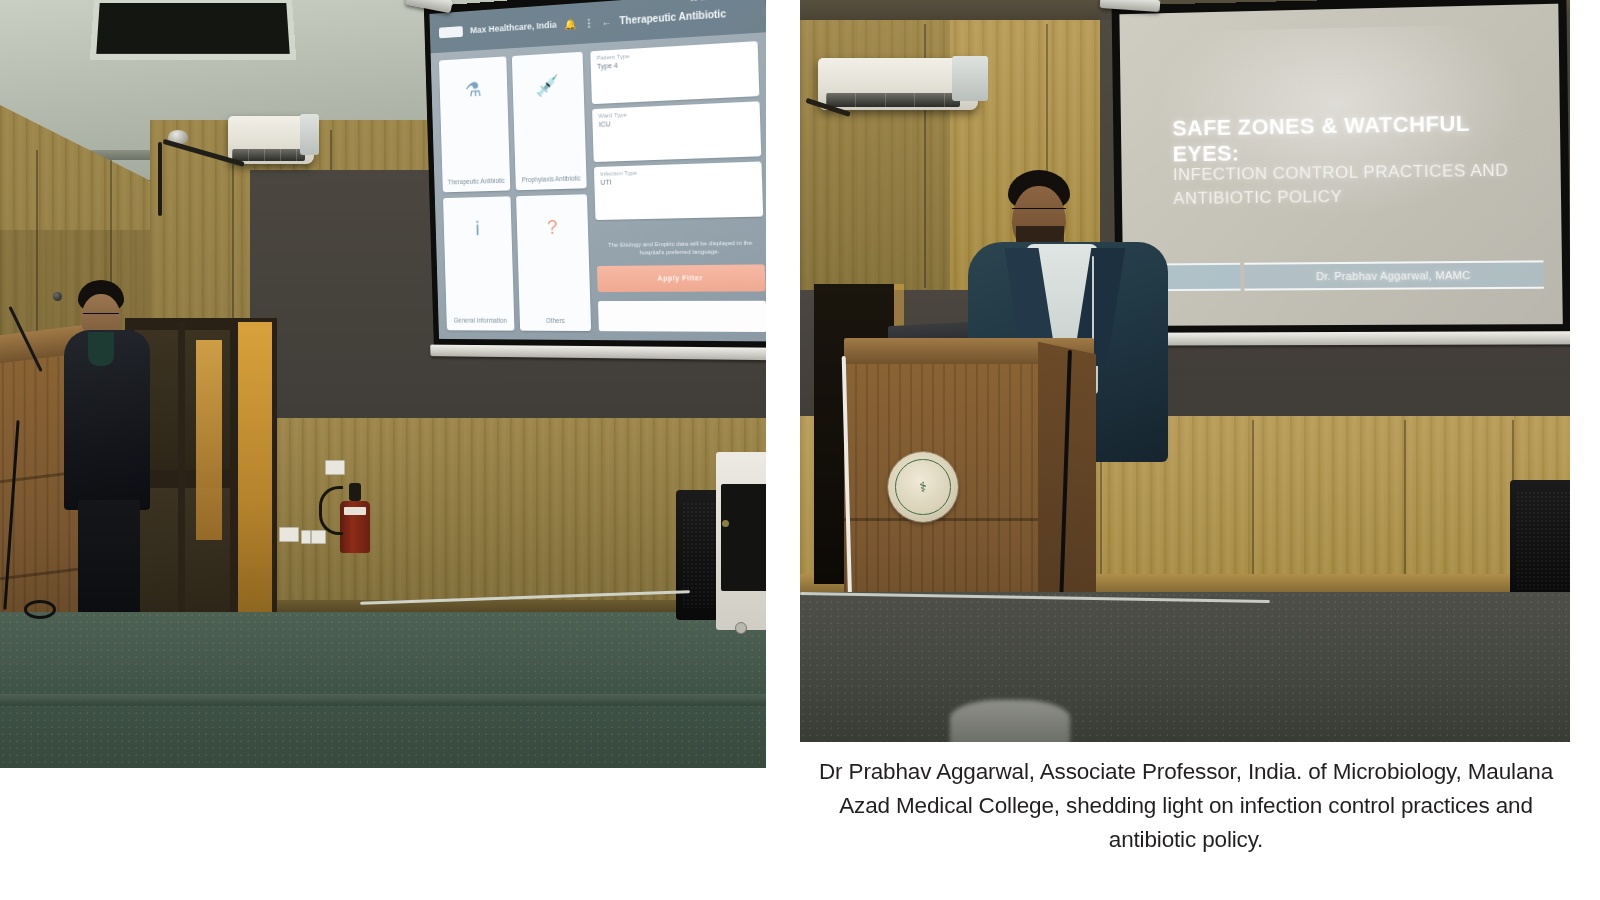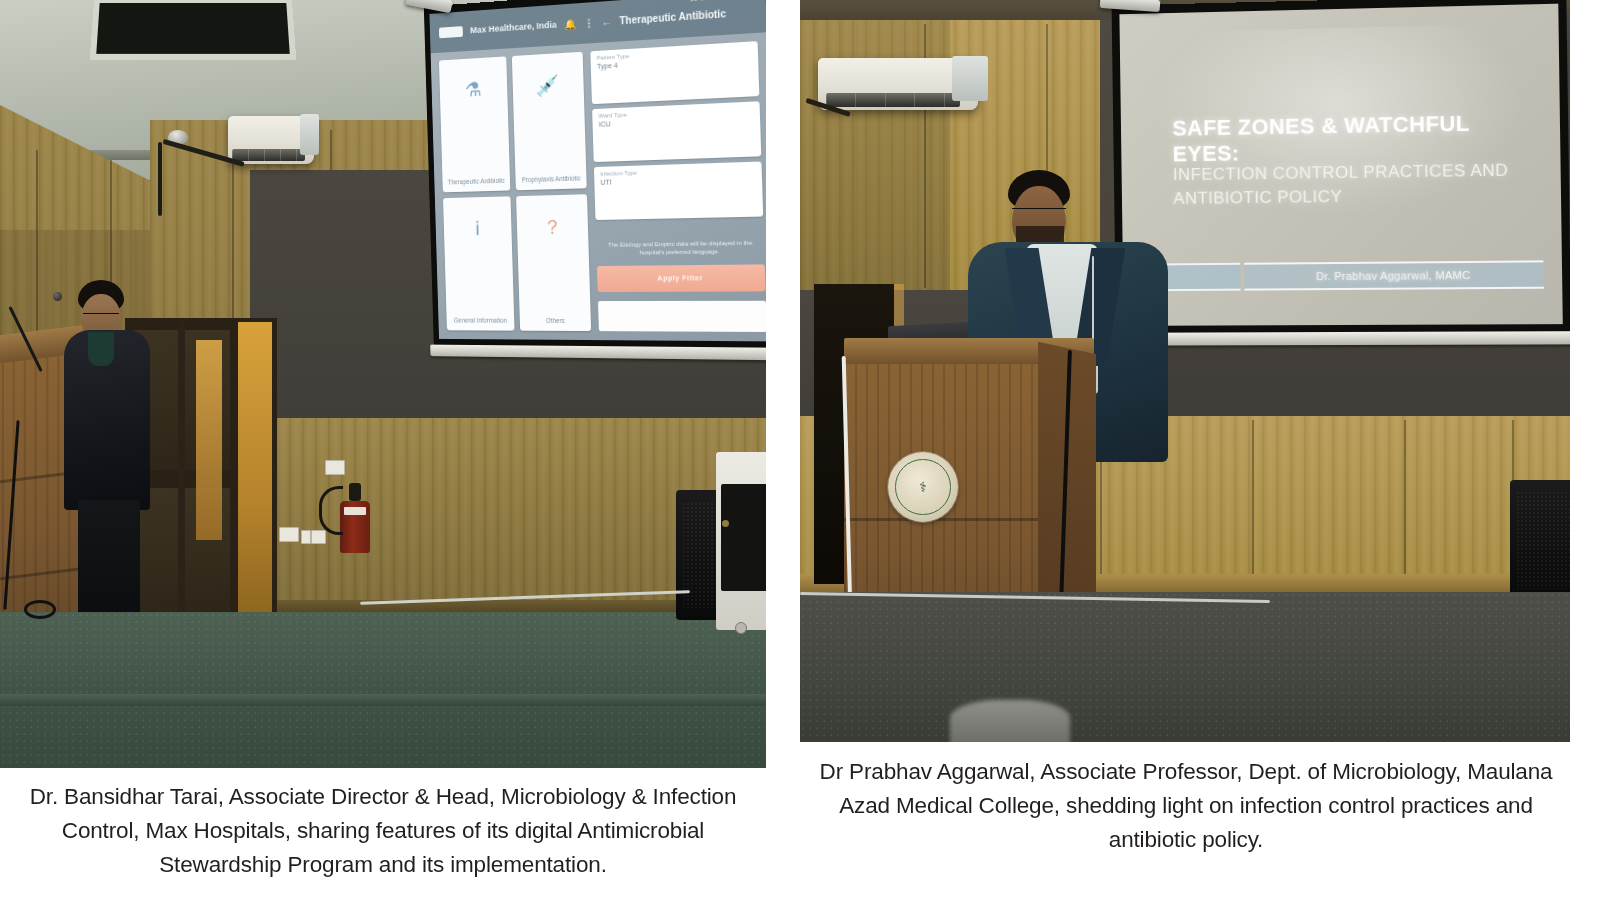--- a/index.html
+++ b/index.html
@@ -436,17 +436,16 @@
 
     <div class="layer carpet-grey" style="left:0;top:592px;width:770px;height:150px;">
       <div class="carpet-speck"></div>
     </div>
     <div class="cable" style="left:0;top:596px;width:470px;height:3px;background:#c8cbc4;transform:rotate(1deg);"></div>
 
     <div class="layer" style="left:150px;top:700px;width:120px;height:46px;border-radius:40% 40% 0 0;
                 background:linear-gradient(180deg,#8e9089,#6a6c66);filter:blur(2px);"></div>
   </div>
 
-  <div class="caption" id="caption-left">Dr. Bansidhar Tarai, Associate Director &amp; Head, Microbiology &amp; Infection Control, Max Hospitals, sharing features of its digital Antimicrobial Stewardship Program and its implementation.</div>
-
-  <div class="caption" id="caption-right">Dr Prabhav Aggarwal, Associate Professor, Dept. of Microbiology, Maulana Azad Medical College, shedding light on infection control practices and antibiotic policy.</div>
+
+  <div class="caption" id="caption-right">Dr Prabhav Aggarwal, Associate Professor, India. of Microbiology, Maulana Azad Medical College, shedding light on infection control practices and antibiotic policy.</div>
 
 </div>
 
 </body></html>

